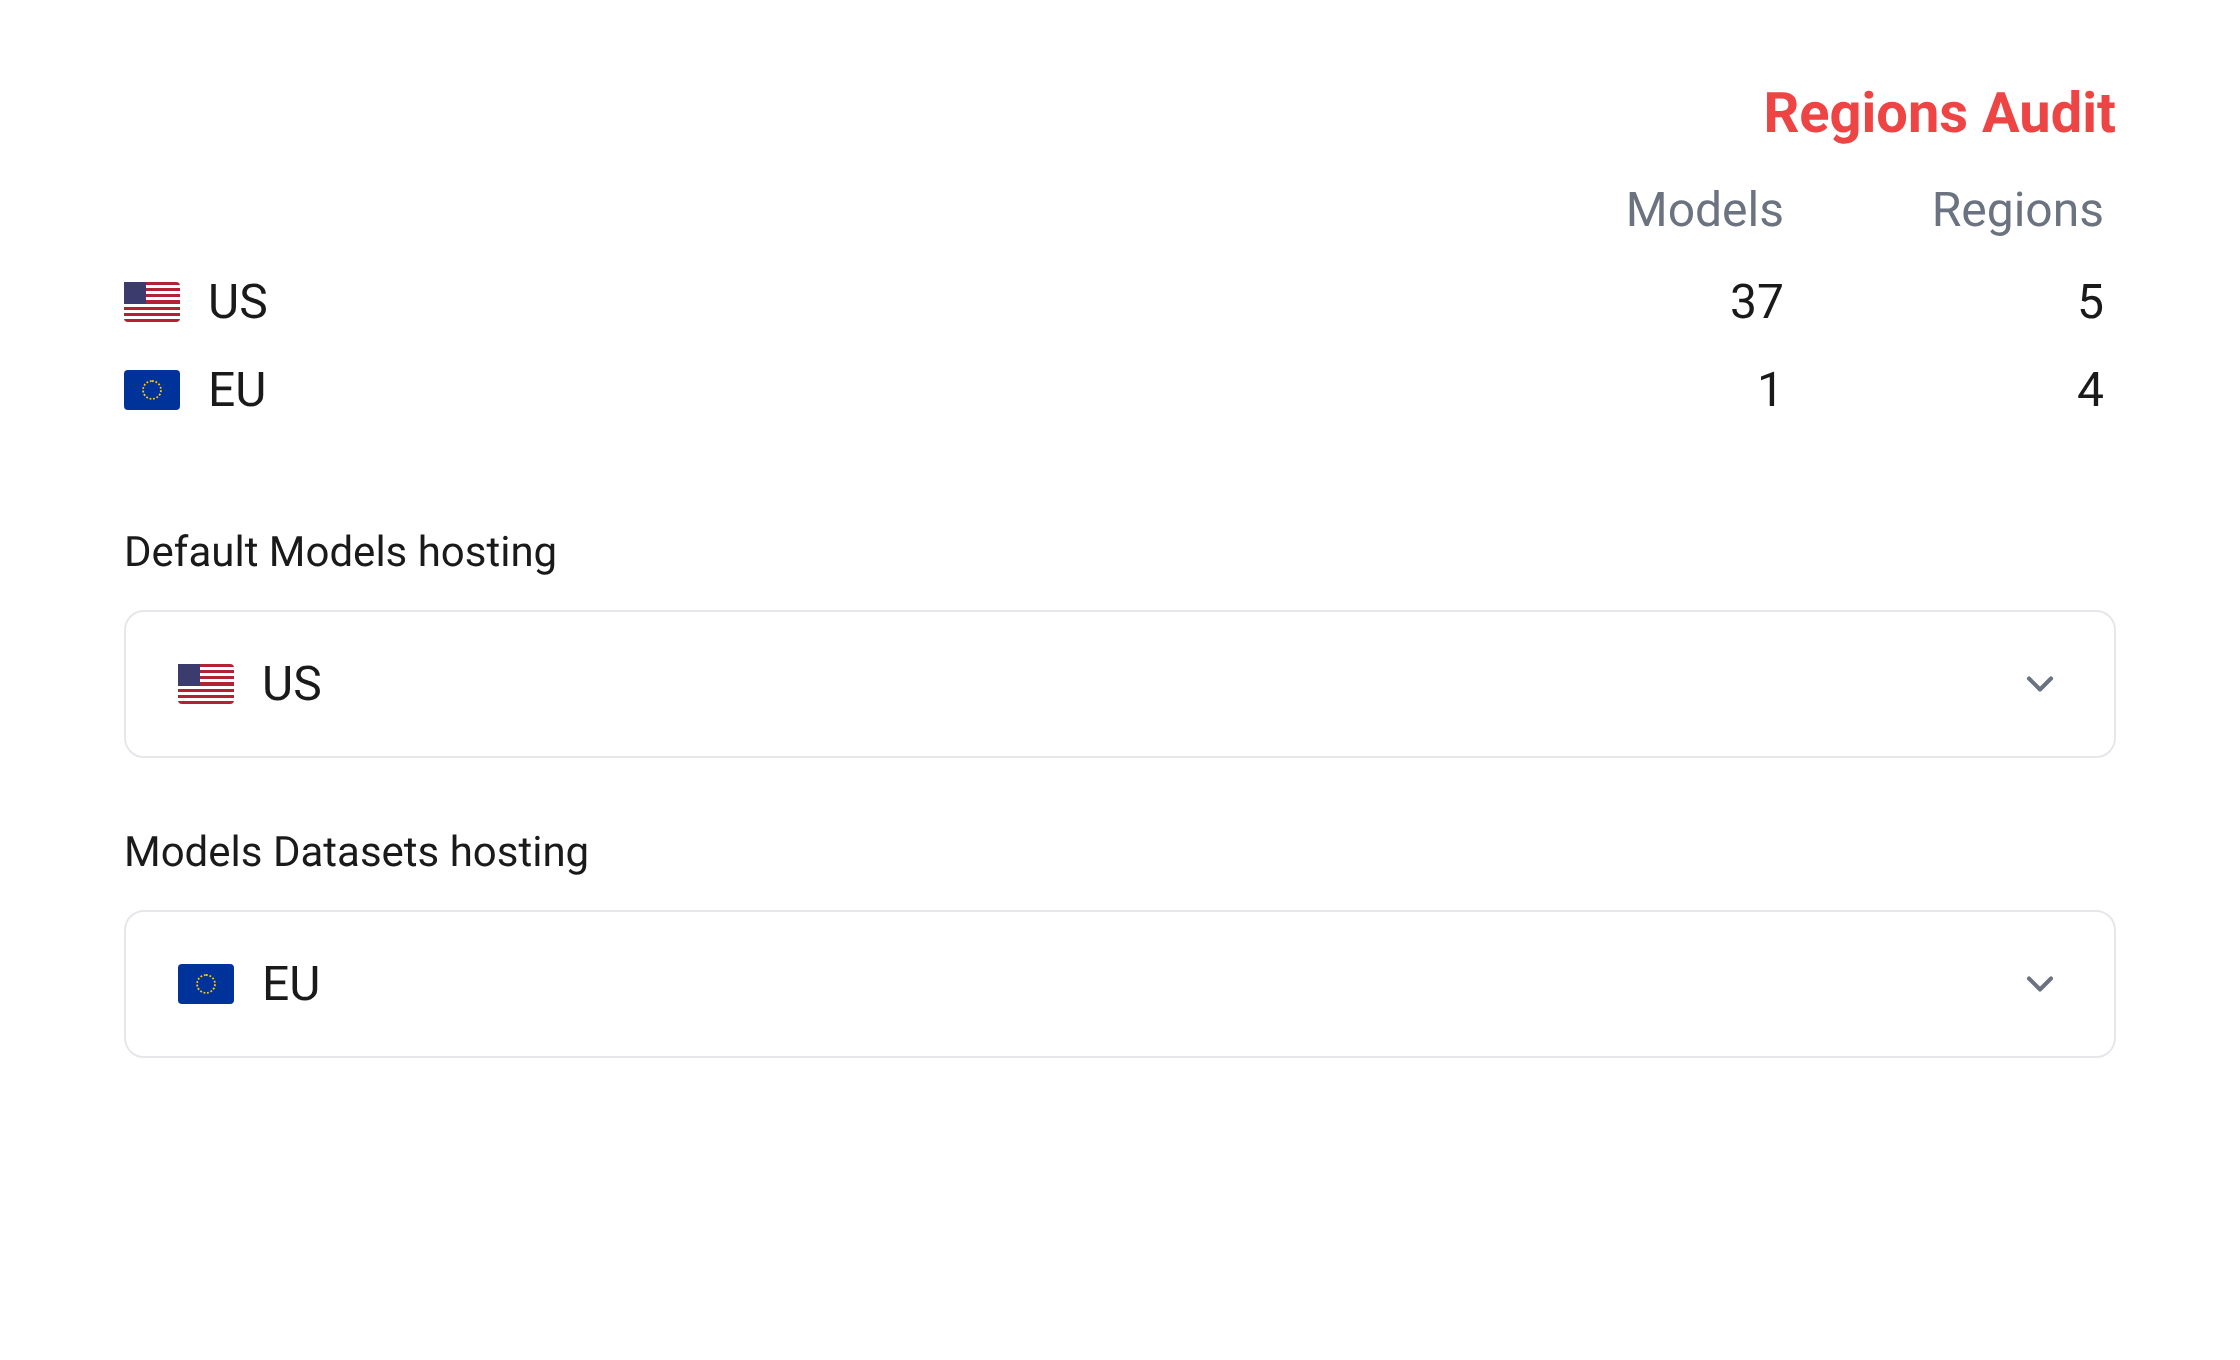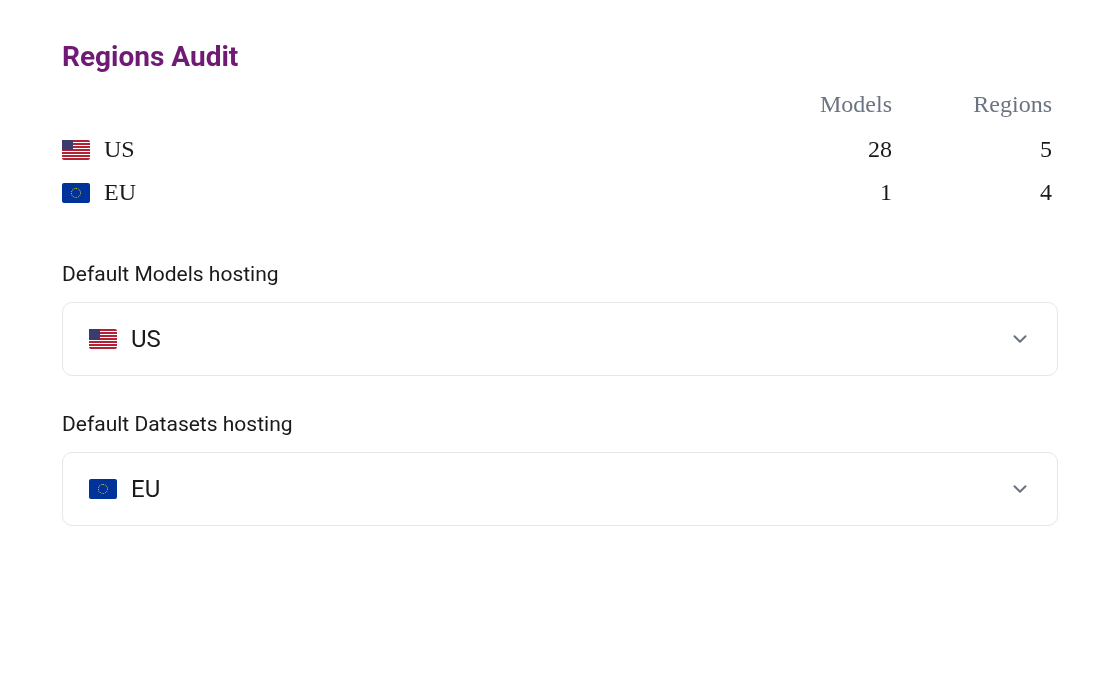--- a/index.html
+++ b/index.html
@@ -11,27 +11,27 @@
       font-family: -apple-system, BlinkMacSystemFont, "Segoe UI", Roboto, Helvetica, Arial, sans-serif;
       background: #ffffff;
       width: 1120px;
       height: 680px;
       padding: 40px 62px;
       color: #1a1a1a;
     }
     .section-title {
       font-size: 28px;
       font-weight: 700;
-      color: #701a75;
+      color: #ef4444;
       margin-bottom: 18px;
+      text-align: right;
     }
     .audit-table {
       width: 100%;
       margin-bottom: 48px;
-      font-family: Liberation Serif, serif;
     }
     .audit-header-row {
       display: grid;
       grid-template-columns: 1fr 160px 160px;
       align-items: center;
       margin-bottom: 10px;
     }
     .audit-header-cell {
       font-size: 24px;
       color: #6b7280;
@@ -150,21 +150,21 @@
     <div></div>
     <div class="audit-header-cell">Models</div>
     <div class="audit-header-cell">Regions</div>
   </div>
 
   <div class="audit-data-row">
     <div class="region-cell">
       <span class="flag-icon flag-us"></span>
       <span>US</span>
     </div>
-    <div class="count-cell">28</div>
+    <div class="count-cell">37</div>
     <div class="count-cell">5</div>
   </div>
 
   <div class="audit-data-row">
     <div class="region-cell">
       <span class="flag-icon flag-eu"></span>
       <span>EU</span>
     </div>
     <div class="count-cell">1</div>
     <div class="count-cell">4</div>
@@ -178,21 +178,21 @@
       <span class="flag-icon flag-us"></span>
       <span>US</span>
     </div>
     <svg class="chevron" width="22" height="22" viewBox="0 0 24 24" fill="none" stroke="currentColor" stroke-width="2.2" stroke-linecap="round" stroke-linejoin="round">
       <polyline points="6 9 12 15 18 9"></polyline>
     </svg>
   </div>
 </div>
 
 <div class="hosting-group">
-  <div class="hosting-label">Default Datasets hosting</div>
+  <div class="hosting-label">Models Datasets hosting</div>
   <div class="select-box">
     <div class="select-value">
       <span class="flag-icon flag-eu"></span>
       <span>EU</span>
     </div>
     <svg class="chevron" width="22" height="22" viewBox="0 0 24 24" fill="none" stroke="currentColor" stroke-width="2.2" stroke-linecap="round" stroke-linejoin="round">
       <polyline points="6 9 12 15 18 9"></polyline>
     </svg>
   </div>
 </div>

